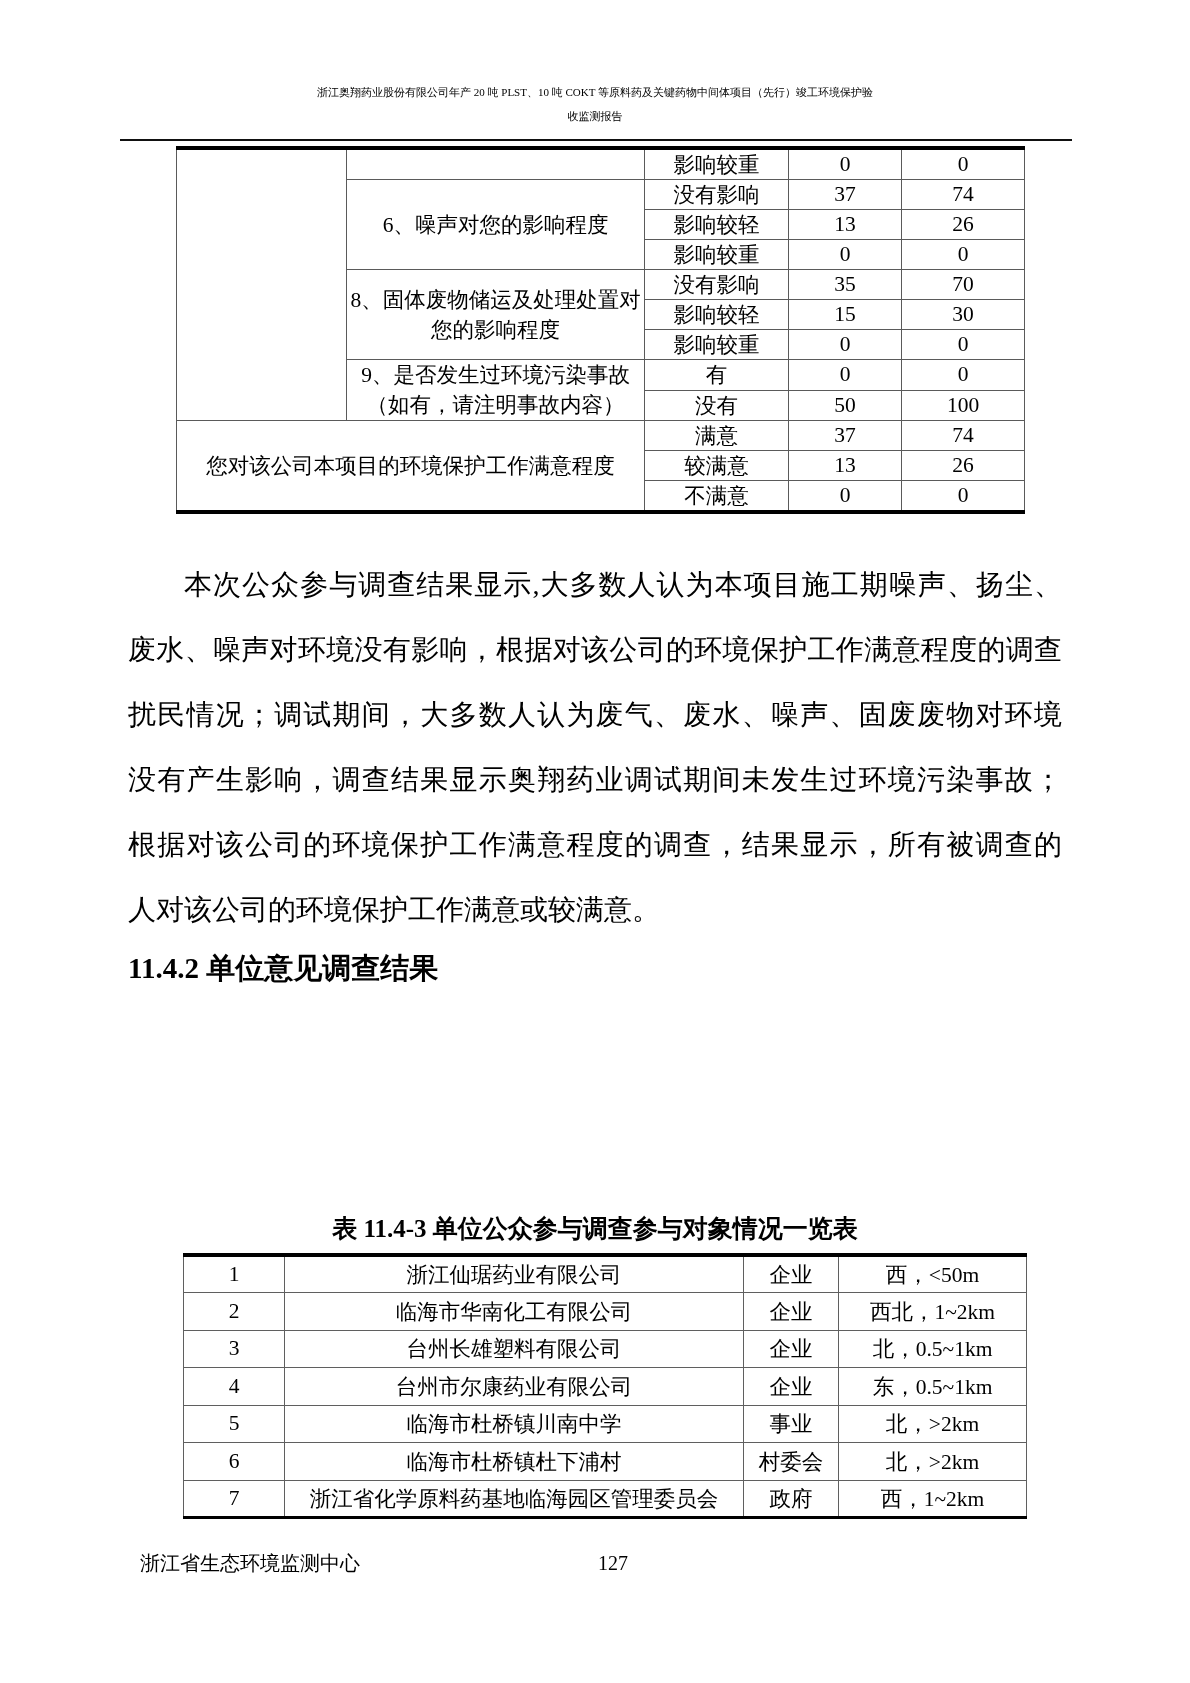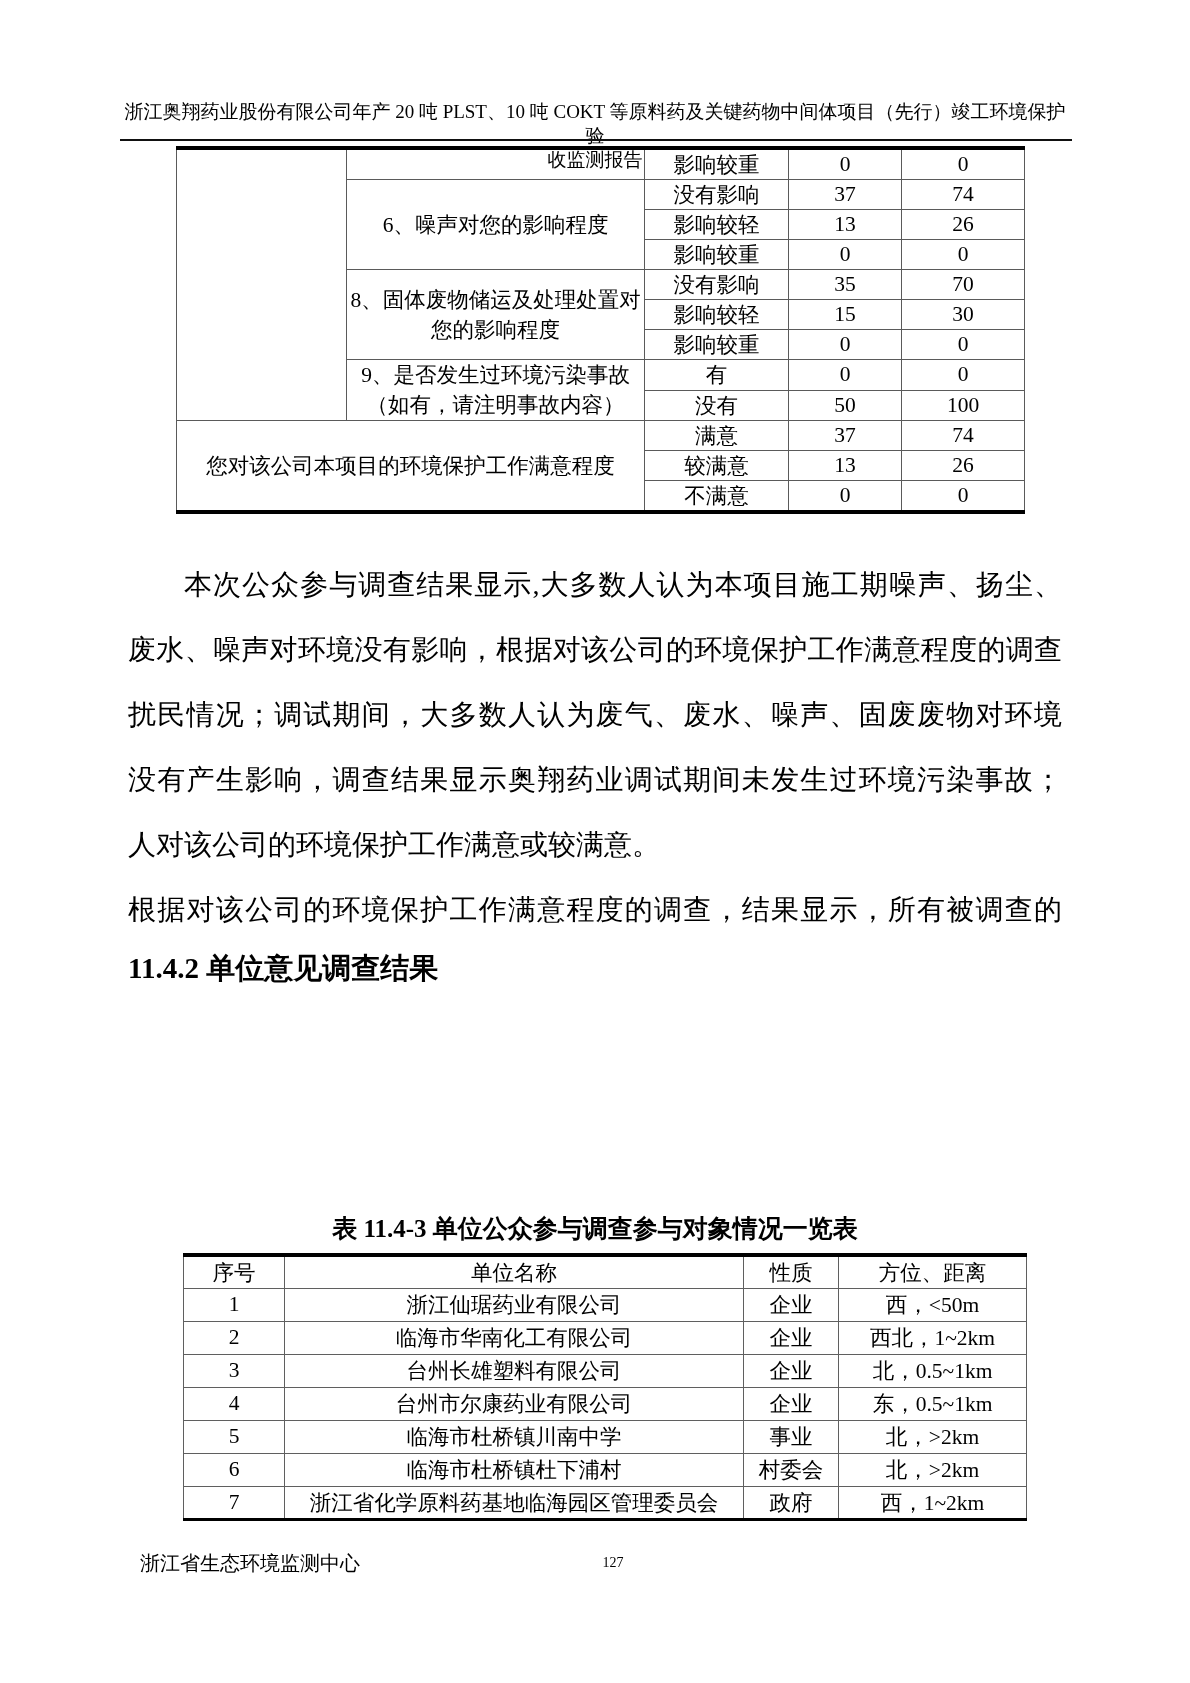--- a/index.html
+++ b/index.html
@@ -4,21 +4,21 @@
 <style>
   html,body { margin:0; padding:0; background:#ffffff; }
   .page {
     position:relative; width:1190px; height:1683px; background:#ffffff;
     font-family:"Liberation Serif","DejaVu Serif",serif; color:#000;
     overflow:hidden; margin:0 auto;
   }
 
   
   .header { position:absolute; left:115px; top:80px; width:960px; text-align:center;
-            font-size:19px; line-height:24px;margin-top:20px; }
+            font-size:11px; line-height:24px; }
   .header-rule { position:absolute; left:120px; top:139px; width:952px;
                  border-top:2px solid #111; }
 
   
   .survey-table { position:absolute; left:176px; top:146px; width:848px; height:362px;
                   border-collapse:collapse; table-layout:fixed; font-size:21.5px;
                   border:1.6px solid #3a3a3a; border-top:4px solid #000; border-bottom:4px solid #000; }
   .survey-table td { border:1.6px solid #5a5a5a; text-align:center; vertical-align:middle;
                      padding:0 3px; }
   .survey-table tr { height:30px; }
@@ -42,21 +42,21 @@
   .units-table { position:absolute; left:183px; top:1253px; width:843px; height:266px;
                  border-collapse:collapse; table-layout:fixed; font-size:21.5px;
                  border:1.8px solid #3a3a3a; border-top:4px solid #000; border-bottom:3px solid #000; }
   .units-table td { border:1.8px solid #5f5f5f; text-align:center; vertical-align:middle;
                     padding:0 3px; }
   .units-table tr { height:33px; }
 
   
   .footer-left { position:absolute; left:140px; top:1552px; font-size:20px; line-height:22px; }
   .page-num { position:absolute; left:113px; top:1552px; width:1000px; text-align:center;
-              font-size:14px; line-height:22px; }
+              font-size:20px; line-height:22px; }
 </style>
 </head>
 <body>
 
 <div class="page">
 
   <div class="header">
     <div>浙江奥翔药业股份有限公司年产 20 吨 PLST、10 吨 COKT 等原料药及关键药物中间体项目（先行）竣工环境保护验</div>
     <div>收监测报告</div>
   </div>
@@ -144,44 +144,38 @@
         <td>0</td>
       </tr>
     </tbody>
   </table>
 
   <div class="para p1">
     <div class="pline first">本次公众参与调查结果显示,大多数人认为本项目施工期噪声、扬尘、</div>
     <div class="pline">废水、噪声对环境没有影响，根据对该公司的环境保护工作满意程度的调查</div>
     <div class="pline">扰民情况；调试期间，大多数人认为废气、废水、噪声、固废废物对环境</div>
     <div class="pline">没有产生影响，调查结果显示奥翔药业调试期间未发生过环境污染事故；</div>
+    <div class="pline">根据对该公司的环境保护工作满意程度的调查，结果显示，所有被调查的</div>
     <div class="pline last">人对该公司的环境保护工作满意或较满意。</div>
-    <div class="pline">根据对该公司的环境保护工作满意程度的调查，结果显示，所有被调查的</div>
   </div>
 
   <div class="heading">11.4.2 单位意见调查结果</div>
 
 
   <div class="caption">表 11.4-3  单位公众参与调查参与对象情况一览表</div>
 
   <table class="units-table">
     <colgroup>
       <col style="width:101px">
         <col style="width:459px">
         <col style="width:95px">
         <col style="width:188px">
     </colgroup>
     <tbody>
       <tr>
-        <td>序号</td>
-        <td>单位名称</td>
-        <td>性质</td>
-        <td>方位、距离</td>
-      </tr>
-      <tr>
         <td>1</td>
         <td>浙江仙琚药业有限公司</td>
         <td>企业</td>
         <td>西，&lt;50m</td>
       </tr>
       <tr>
         <td>2</td>
         <td>临海市华南化工有限公司</td>
         <td>企业</td>
         <td>西北，1~2km</td>

